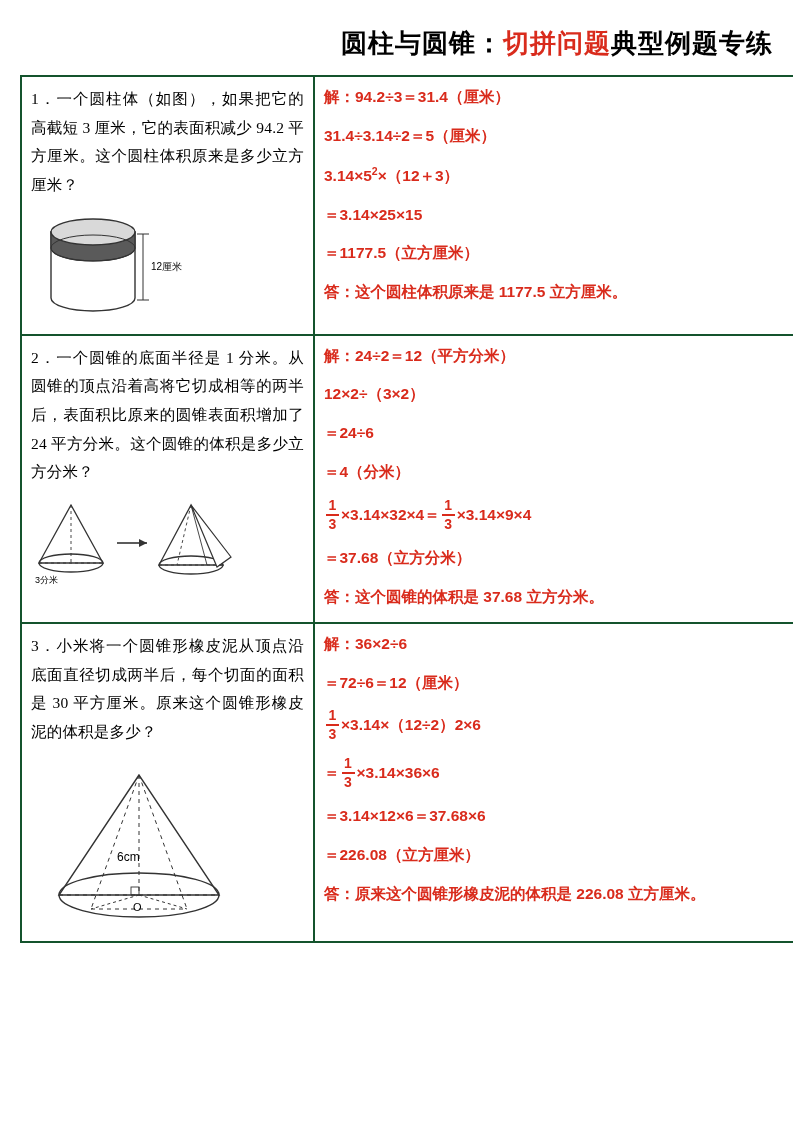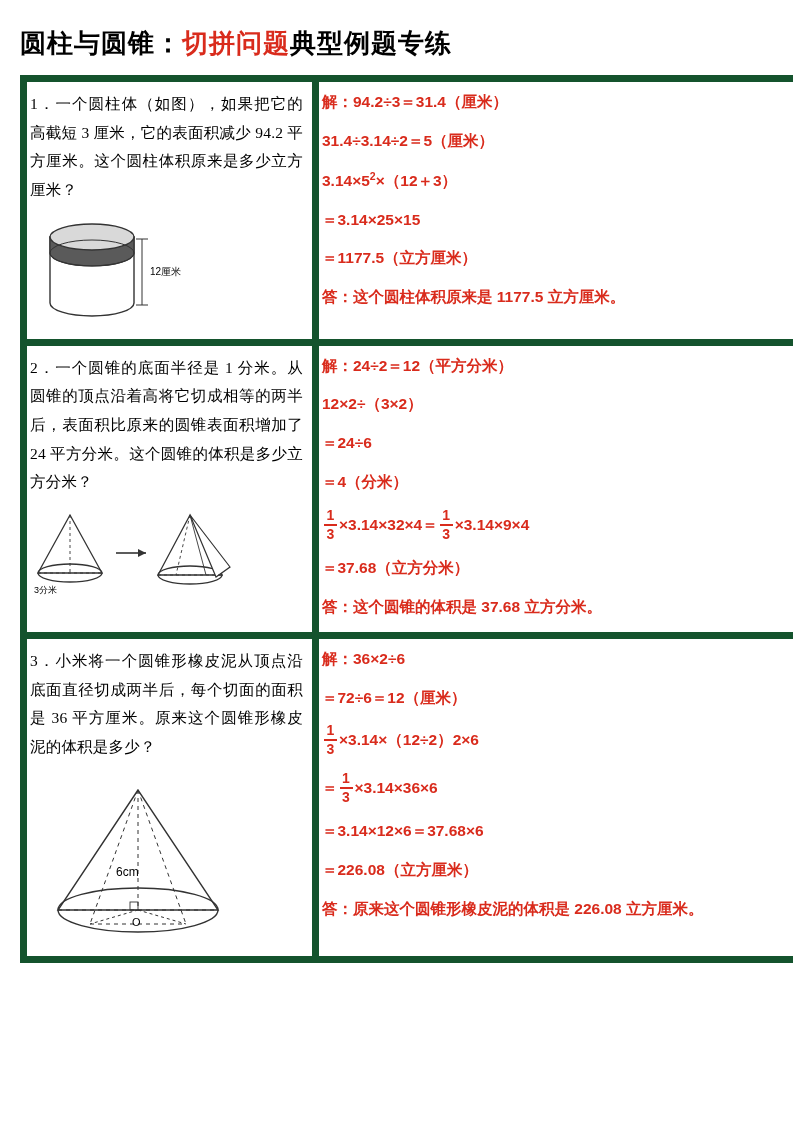--- a/index.html
+++ b/index.html
@@ -14,39 +14,39 @@
     color: #000;
   }
   .page {
     position: relative;
     width: 793px;
     height: 1122px;
     box-sizing: border-box;
     padding: 18px 20px 10px 20px;
   }
   .title {
-    text-align: left;
+    text-align: right;
     font-size: 26px;
     font-weight: bold;
     letter-spacing: 1px;
     margin: 8px 0 14px 0;
     white-space: nowrap;
   }
   .title .accent {
     color: #d92b1c;
   }
   table.sheet {
     border-collapse: collapse;
     width: 753px;
     table-layout: fixed;
   }
   table.sheet td {
-    border: 7px solid #14532d;
+    border: 2px solid #14532d;
     vertical-align: top;
-    padding: 8px 9px 10px 3px;
+    padding: 8px 9px 10px 9px;
   }
   td.qcell {
     width: 273px;
   }
   td.acell {
     width: 478px;
   }
   .qtext {
     font-size: 15.5px;
     line-height: 1.85;
@@ -178,21 +178,21 @@
               <span class="frac"><span class="num">1</span><span class="bar"></span><span class="den">3</span></span>×3.14×32×4＝<span class="frac"><span class="num">1</span><span class="bar"></span><span class="den">3</span></span>×3.14×9×4
             </div>
             <div class="line">＝37.68（立方分米）</div>
             <div class="line last">答：这个圆锥的体积是 37.68 立方分米。</div>
           </div>
         </td>
       </tr>
 
       <tr>
         <td class="qcell">
-          <div class="qtext">3．小米将一个圆锥形橡皮泥从顶点沿底面直径切成两半后，每个切面的面积是 36 平方厘米。原来这个圆锥形橡皮泥的体积是多少？</div>
+          <div class="qtext">3．小米将一个圆锥形橡皮泥从顶点沿底面直径切成两半后，每个切面的面积是 30 平方厘米。原来这个圆锥形橡皮泥的体积是多少？</div>
           <div class="figure">
             <svg width="230" height="170" viewBox="0 0 230 170">
               <path d="M108,18 L28,138 L188,138 Z" fill="#ffffff" stroke="#333" stroke-width="1.4"></path>
               <ellipse cx="108" cy="138" rx="80" ry="22" fill="none" stroke="#333" stroke-width="1.4"></ellipse>
               <line x1="108" y1="18" x2="108" y2="138" stroke="#333" stroke-width="1" stroke-dasharray="4,4"></line>
               <line x1="28" y1="138" x2="188" y2="138" stroke="#333" stroke-width="1" stroke-dasharray="4,4"></line>
               <line x1="108" y1="18" x2="60" y2="152" stroke="#333" stroke-width="1" stroke-dasharray="4,4"></line>
               <line x1="108" y1="18" x2="156" y2="152" stroke="#333" stroke-width="1" stroke-dasharray="4,4"></line>
               <line x1="60" y1="152" x2="156" y2="152" stroke="#333" stroke-width="1" stroke-dasharray="4,4"></line>
               <line x1="108" y1="138" x2="60" y2="152" stroke="#333" stroke-width="1" stroke-dasharray="3,3"></line>

